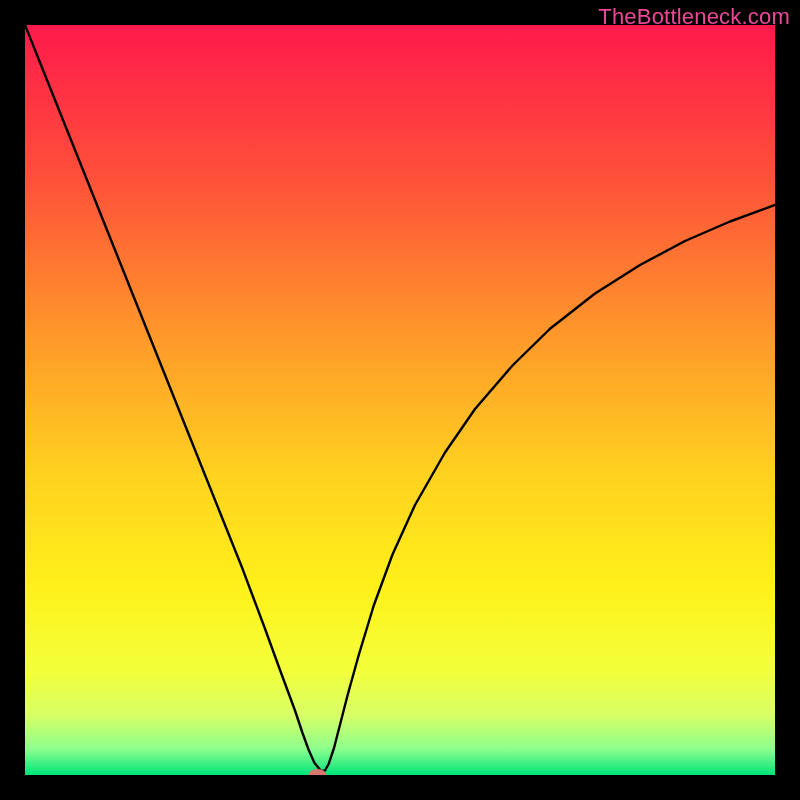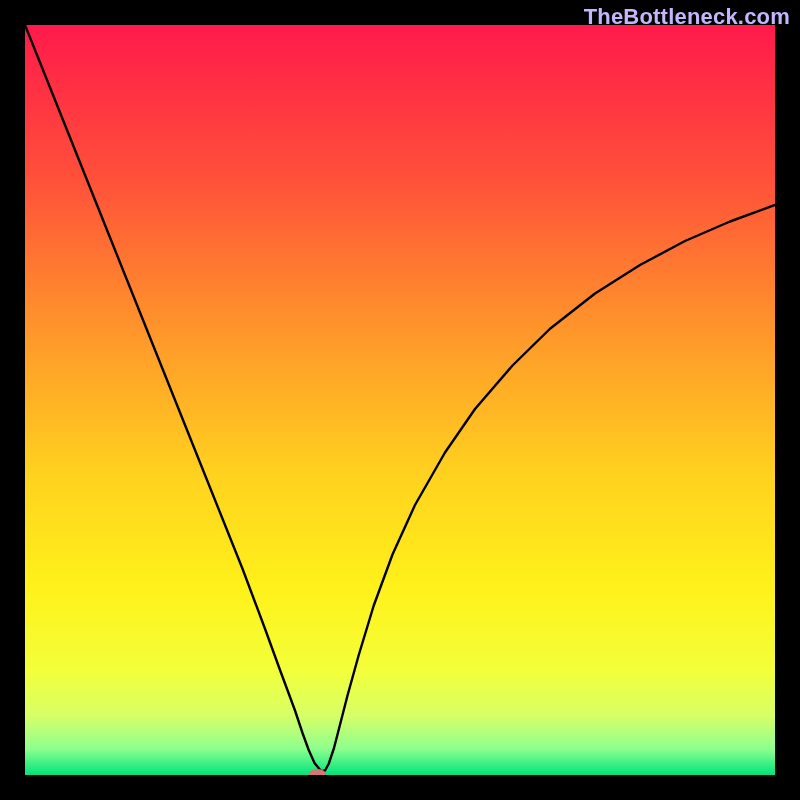--- a/index.html
+++ b/index.html
@@ -23,23 +23,23 @@
     position: absolute;
     left: 0;
     top: 0;
     width: 750px;
     height: 750px;
   }
   .watermark {
     position: absolute;
     top: 4px;
     right: 10px;
-    color: #c4b5fd;
+    color: #ec4899;
     font-size: 22px;
-    font-weight: 700;
+    font-weight: 400;
     letter-spacing: 0.2px;
     user-select: none;
   }
   svg { display: block; }
 </style>
 </head>
 <body>
 
 <div class="frame">
   <svg class="plot-area" viewBox="0 0 750 750">

